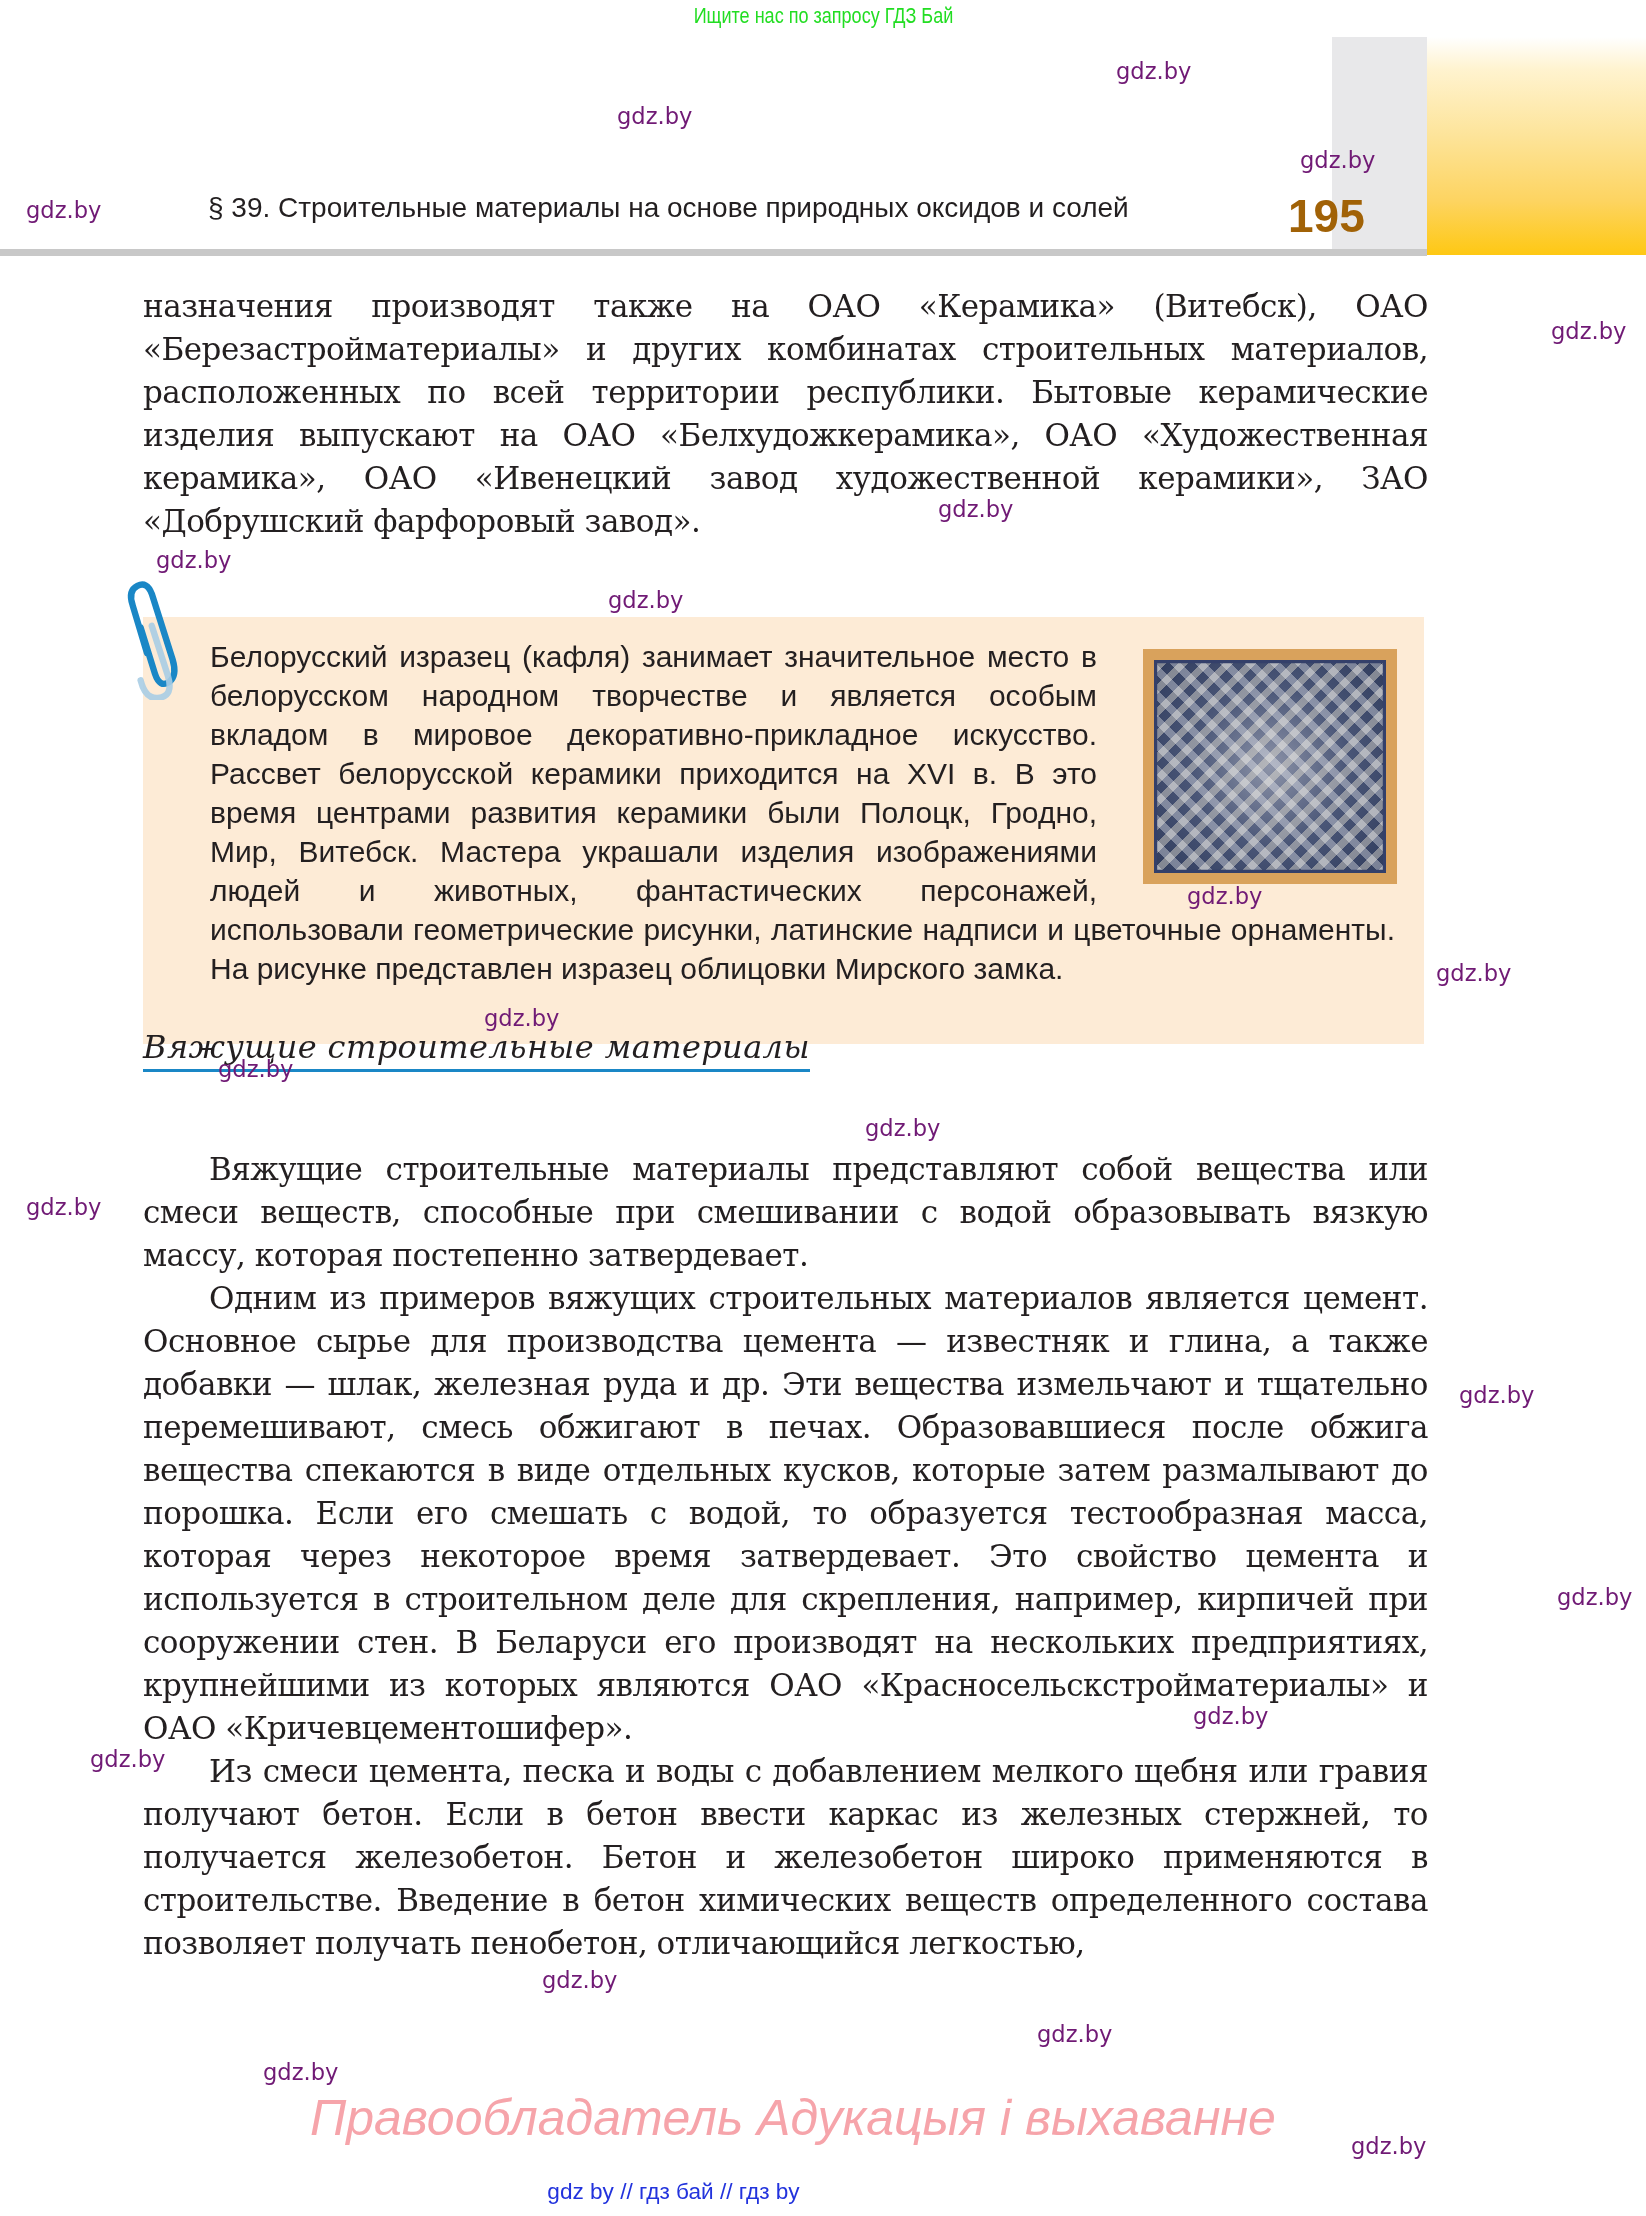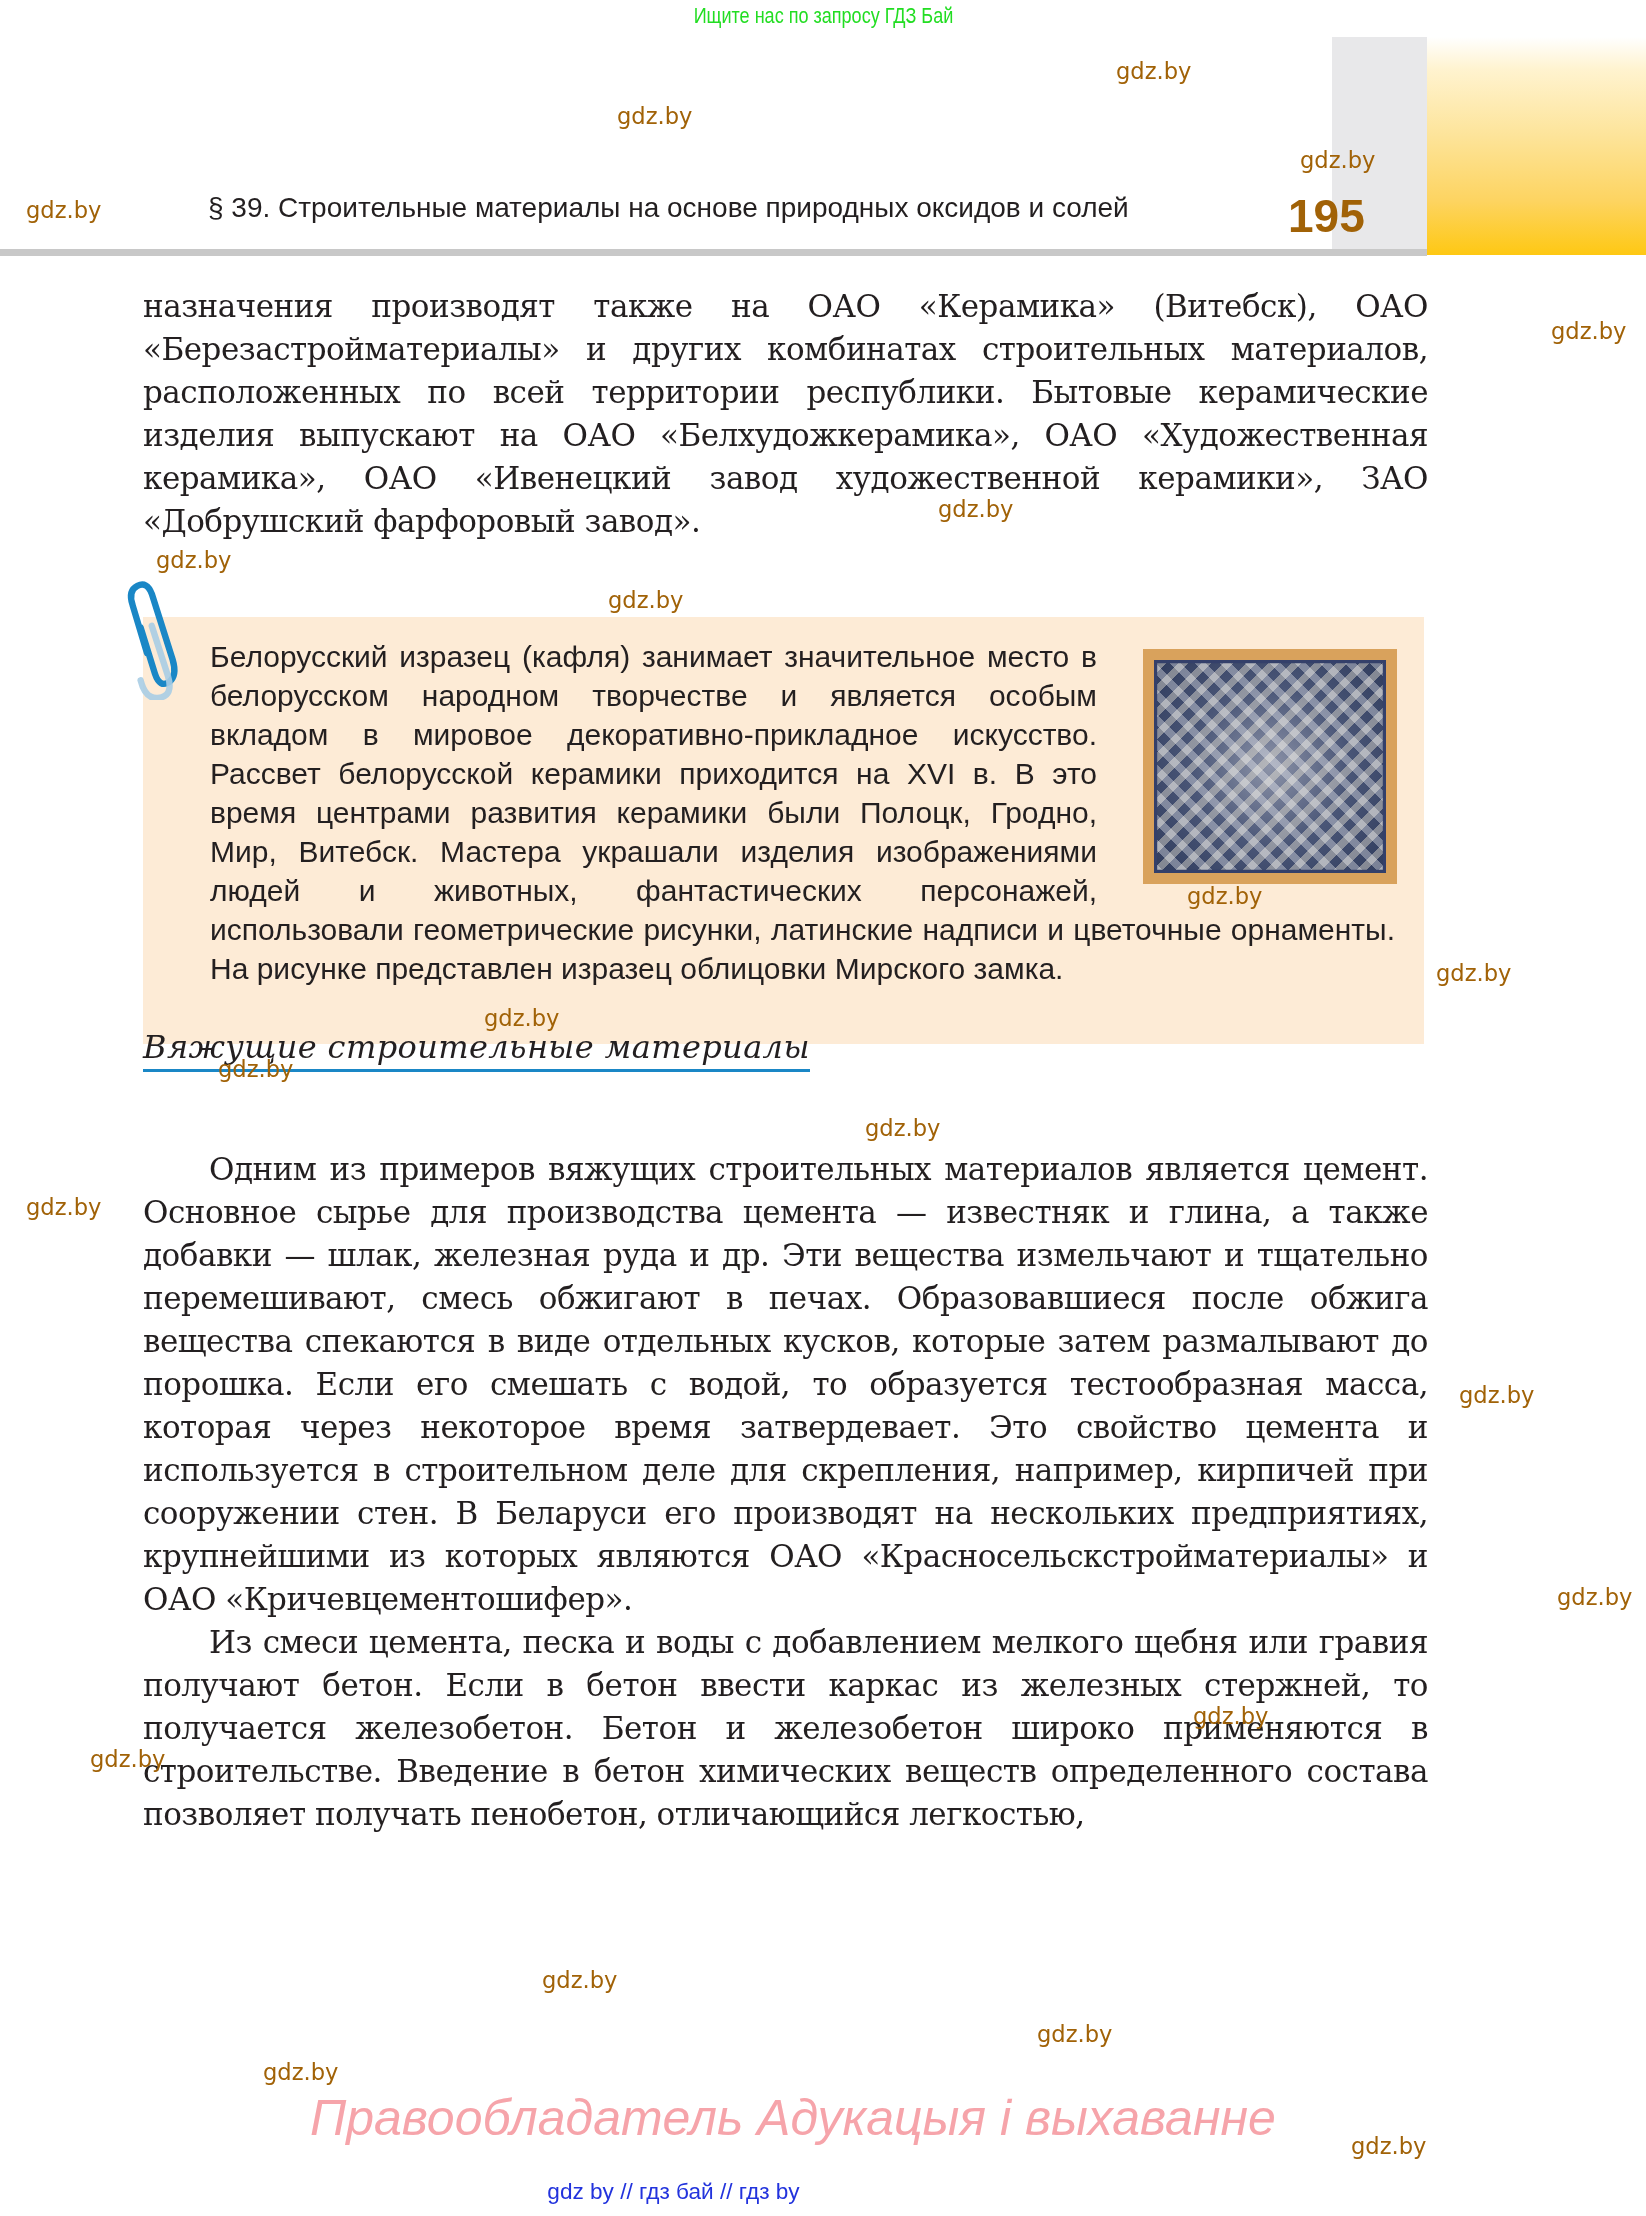--- a/index.html
+++ b/index.html
@@ -62,21 +62,21 @@
     box-shadow: inset 0 0 0 3.2px #34406a;
   }
   .paperclip { position:absolute; left:123px; top:579px; width:64px; height:121px; }
   .section-heading {
     position:absolute; left:143px; top:1028px;
     font-family:"DejaVu Serif", serif; font-style:italic; font-size:32px; color:#231f20;
     padding-bottom:3.2px; border-bottom:3.2px solid #1a87c6; white-space:nowrap;
     letter-spacing:0.4px;
   }
   .wm {
-    position:absolute; font-family:"DejaVu Sans", sans-serif; font-size:22.6px; color:#a16207;
+    position:absolute; font-family:"DejaVu Sans", sans-serif; font-size:22.6px; color:#701a75;
     white-space:nowrap;
   }
   .copyright {
     position:absolute; left:310px; top:2089px;
     font-family:"Liberation Sans", sans-serif; font-style:italic; font-size:50px;
     color:#f6a4aa; white-space:nowrap;text-align:center;
   }
   .footer-links {
     position:absolute; left:0; top:2179px; width:1347px; text-align:center;
     font-family:"Liberation Sans", sans-serif; font-size:22.6px; color:#2233dd;
@@ -104,20 +104,21 @@
 </svg>
 <div class="info-text">
   <div class="wrap-img"></div>
   <span>Белорусский изразец (кафля) занимает значительное место в белорусском народном творчестве и является особым вкладом в мировое декоративно-прикладное искусство. Рассвет белорусской керамики приходится на XVI в. В это время центрами развития керамики были Полоцк, Гродно, Мир, Витебск. Мастера украшали изделия изображениями людей и животных, фантастических персонажей, использовали геометрические рисунки, латинские надписи и цветочные орнаменты. На рисунке представлен изразец облицовки Мирского замка.</span>
 </div>
 <div class="tile-img" title="Изразец облицовки Мирского замка"></div>
 
 <div class="section-heading">Вяжущие строительные материалы</div>
 
 <div class="body-text" style="top:1148px;">
+  <p>Вяжущие строительные материалы представляют собой вещества или смеси веществ, способные при смешивании с водой образовывать вязкую массу, которая постепенно затвердевает.</p>
   <p>Одним из примеров вяжущих строительных материалов является цемент. Основное сырье для производства цемента — известняк и глина, а также добавки — шлак, железная руда и др. Эти вещества измельчают и тщательно перемешивают, смесь обжигают в печах. Образовавшиеся после обжига вещества спекаются в виде отдельных кусков, которые затем размалывают до порошка. Если его смешать с водой, то образуется тестообразная масса, которая через некоторое время затвердевает. Это свойство цемента и используется в строительном деле для скрепления, например, кирпичей при сооружении стен. В Беларуси его производят на нескольких предприятиях, крупнейшими из которых являются ОАО «Красносельскстройматериалы» и ОАО «Кричевцементошифер».</p>
   <p>Из смеси цемента, песка и воды с добавлением мелкого щебня или гравия получают бетон. Если в бетон ввести каркас из железных стержней, то получается железобетон. Бетон и железобетон широко применяются в строительстве. Введение в бетон химических веществ определенного состава позволяет получать пенобетон, отличающийся легкостью,</p>
 </div>
 
 <div class="wm" style="left:1116px;top:58px;">gdz.by</div>
 <div class="wm" style="left:617px;top:103px;">gdz.by</div>
 <div class="wm" style="left:1300px;top:147px;">gdz.by</div>
 <div class="wm" style="left:26px;top:197px;">gdz.by</div>
 <div class="wm" style="left:1551px;top:318px;">gdz.by</div>
 <div class="wm" style="left:938px;top:496px;">gdz.by</div>

